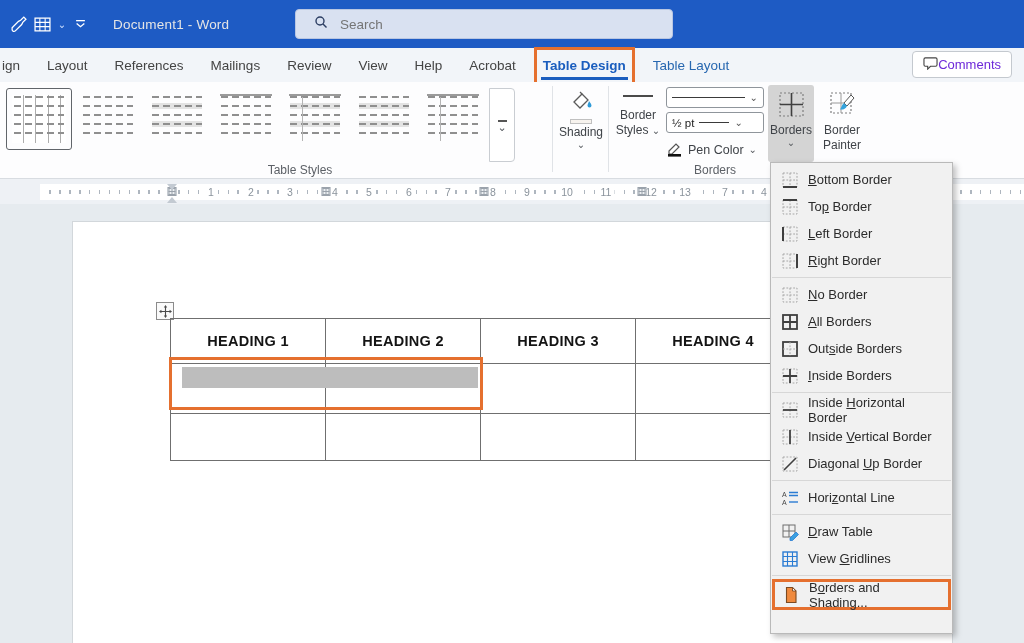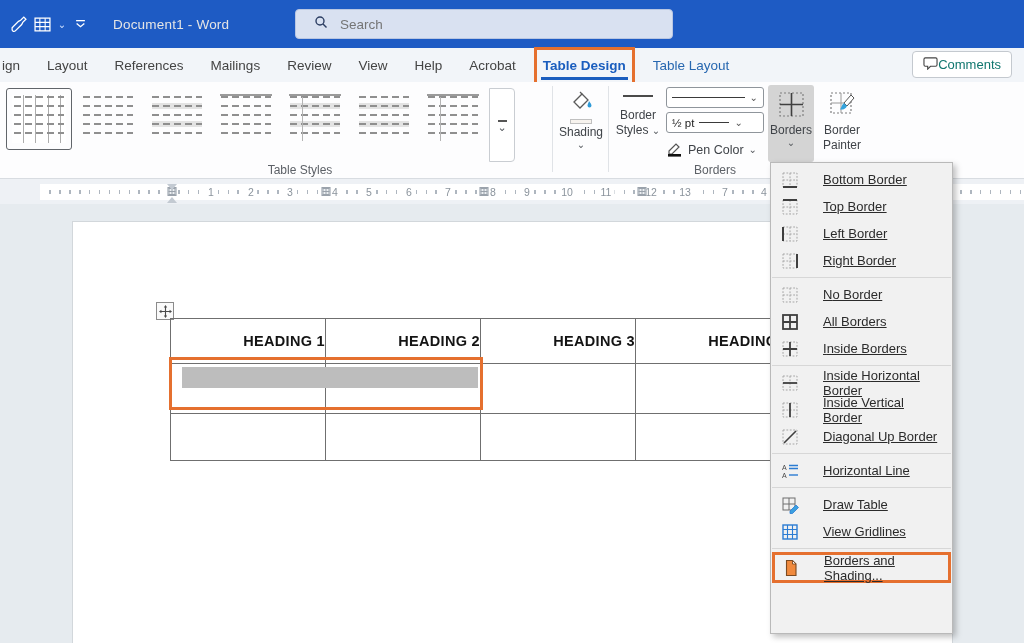--- a/index.html
+++ b/index.html
@@ -19,21 +19,21 @@
   
   .tabrow { position:absolute; left:0; top:48px; width:1024px; height:34px; background:#f2f5f9; }
   .tabs { position:absolute; left:0; top:0; height:34px; display:flex; align-items:center; gap:27px; padding-left:2px; }
   .tab { font-size:13.5px; color:#444; white-space:nowrap; cursor:default; position:relative; height:34px; display:flex; align-items:center; }
   .tab.active { color:#1a5dbe; font-weight:bold; }
   .tab.active .underline { position:absolute; left:-2px; right:-2px; bottom:2px; height:3px; background:#1a5dbe; }
   .tab.blue { color:#2767b0; }
   .tab .obox { position:absolute; left:-9px; right:-9px; top:-1px; bottom:-3px; border:3px solid #e5702f; pointer-events:none; }
   .comments-btn { position:absolute; right:12px; top:3px; height:27px; padding:0 10px; background:#fff;
                   border:1px solid #c4c9cf; border-radius:4px; display:flex; align-items:center; 
-                  font-size:13px; color:#0f766e; }
+                  font-size:13px; color:#6d28d9; }
 
   
   .ribbon { position:absolute; left:0; top:82px; width:1024px; height:97px; background:#fdfdfe; border-bottom:1px solid #d8dce1; }
   .vsep { position:absolute; top:4px; height:86px; width:1px; background:#e0e3e7; }
   .gallery { position:absolute; left:6px; top:6px; display:flex; gap:3px; align-items:flex-start; }
   .thumb { width:66px; height:62px; padding:6px 5px; position:relative; border:1px solid transparent; border-radius:3px; }
   .thumb.sel { border:1.5px solid #61656a; background:#fff; }
   .thumb i { display:block; height:2px; margin:7px 2px 0;
              background-image:repeating-linear-gradient(90deg,#8f8f8f 0 7px,transparent 7px 11px); }
   .thumb i:first-child { margin-top:1px; }
@@ -69,30 +69,30 @@
   .cmark { position:absolute; top:8px; width:9px; height:9px; transform:translateX(-50%); background:#eceff2;
            border:1px solid #9aa2ab; background-image:linear-gradient(#9aa2ab 1px,transparent 1px),linear-gradient(90deg,#9aa2ab 1px,transparent 1px); background-size:3px 3px; }
   .indent-top { position:absolute; left:167px; top:5px; width:0; height:0; border:5px solid transparent; border-top:6px solid #c3cad2; }
   .indent-bot { position:absolute; left:167px; top:13px; width:0; height:0; border:5px solid transparent; border-bottom:6px solid #c3cad2; }
 
   
   .page { position:absolute; left:72px; top:221px; width:881px; height:422px; background:#fff; border:1px solid #d2d7db; border-bottom:none; }
   .movehandle { position:absolute; left:156px; top:302px; width:18px; height:18px; background:#fafafa; border:1px solid #8b8b8b; display:flex; align-items:center; justify-content:center; }
   .doctable { position:absolute; left:170px; top:318px; border-collapse:collapse; }
   .doctable td { border:1px solid #6f6f6f; width:155px; padding:0; text-align:center; vertical-align:middle; }
-  .doctable tr.hdr td { height:45px; font-weight:bold; font-size:14.5px; color:#141414; letter-spacing:.3px;text-align:right; }
+  .doctable tr.hdr td { height:45px; font-weight:bold; font-size:14.5px; color:#141414; letter-spacing:.3px; }
   .doctable tr.r2 td { height:50px; }
   .doctable tr.r3 td { height:47px; }
   .selbar { position:absolute; left:182px; top:367px; width:296px; height:21px; background:#bdbdbd; }
   .obox2 { position:absolute; left:169px; top:357px; width:314px; height:53px; border:3px solid #e5702f; pointer-events:none; }
 
   
   .menu { position:absolute; left:770px; top:162px; width:183px; height:472px; background:#f1f1f1;
           border:1px solid #b9b9b9; box-shadow:3px 3px 6px rgba(0,0,0,.25); padding:3px 0; z-index:50; }
-  .mi { height:27px; display:flex; align-items:center; gap:24px; padding:0 8px 0 10px; font-size:13px; color:#2b2b2b;text-decoration:underline; }
+  .mi { height:27px; display:flex; align-items:center; gap:9px; padding:0 8px 0 10px; font-size:13px; color:#2b2b2b; }
   .mic { width:18px; height:18px; flex:0 0 18px; display:flex; align-items:center; justify-content:center; }
   .msep { height:1px; background:#d7d7d7; margin:3px 1px; }
   .mi.orange { border:3px solid #e5702f; height:31px; margin:0 1px; padding-left:7px; }
   u { text-decoration:underline; }
 </style>
 </head>
 <body>
 
 <div class="canvas">
 
@@ -394,20 +394,29 @@
           <svg width="18" height="18" viewBox="0 0 18 18">
             <rect x="2" y="2" width="14" height="14" fill="none" stroke="#3f3f3f" stroke-width="1.8"></rect>
             <path d="M9 2v14M2 9h14" stroke="#3f3f3f" stroke-width="1.8"></path>
           </svg>
         </span>
       <span class="mil"><u>A</u>ll Borders</span>
     </div>
     <div class="mi">
       <span class="mic">
           <svg width="18" height="18" viewBox="0 0 18 18">
+            <rect x="2" y="2" width="14" height="14" fill="none" stroke="#3f3f3f" stroke-width="1.8"></rect>
+            <path d="M9 2v14M2 9h14" stroke="#a6a6a6" stroke-dasharray="1.8,1.6"></path>
+          </svg>
+        </span>
+      <span class="mil">Out<u>s</u>ide Borders</span>
+    </div>
+    <div class="mi">
+      <span class="mic">
+          <svg width="18" height="18" viewBox="0 0 18 18">
             <rect x="2" y="2" width="14" height="14" fill="none" stroke="#a6a6a6" stroke-dasharray="1.8,1.6"></rect>
             <path d="M9 2v14M2 9h14" stroke="#3f3f3f" stroke-width="1.8"></path>
           </svg>
         </span>
       <span class="mil"><u>I</u>nside Borders</span>
     </div>
     <div class="msep"></div>
     <div class="mi">
       <span class="mic">
           <svg width="18" height="18" viewBox="0 0 18 18">

